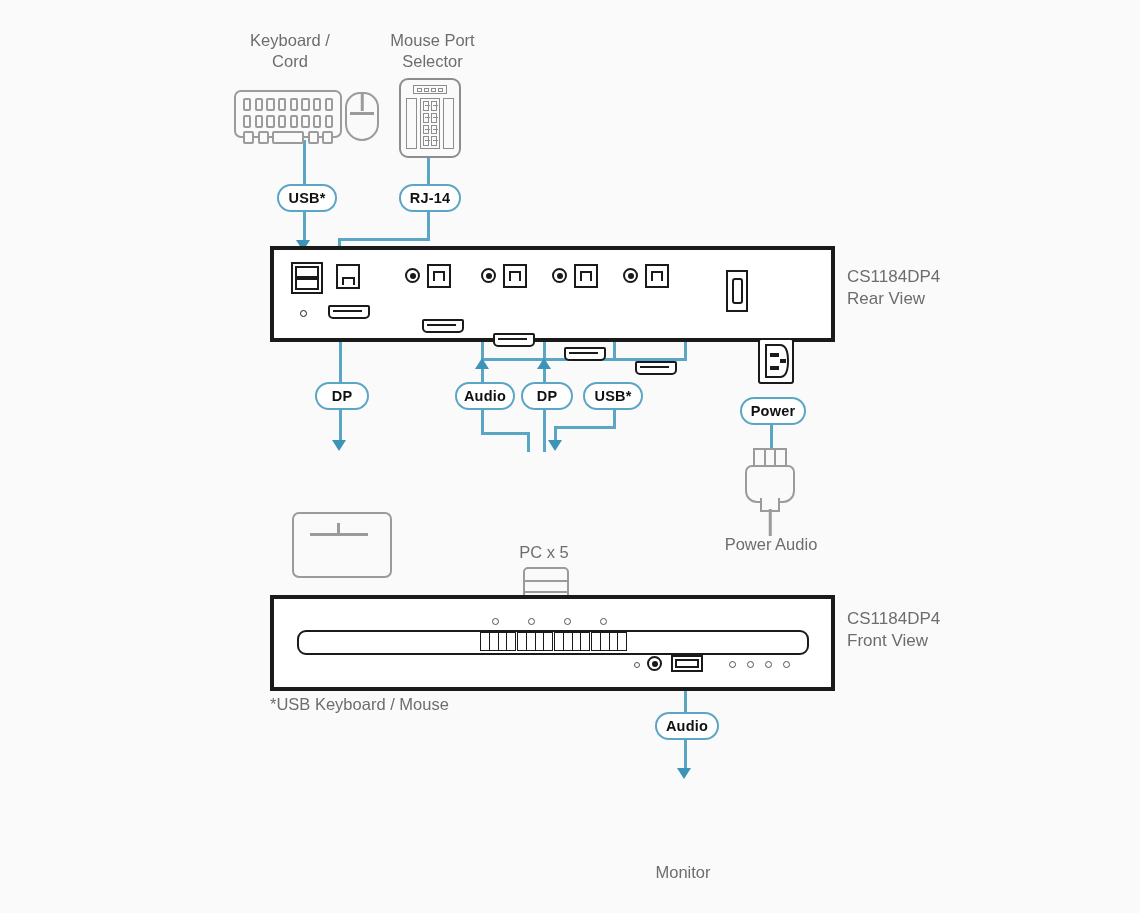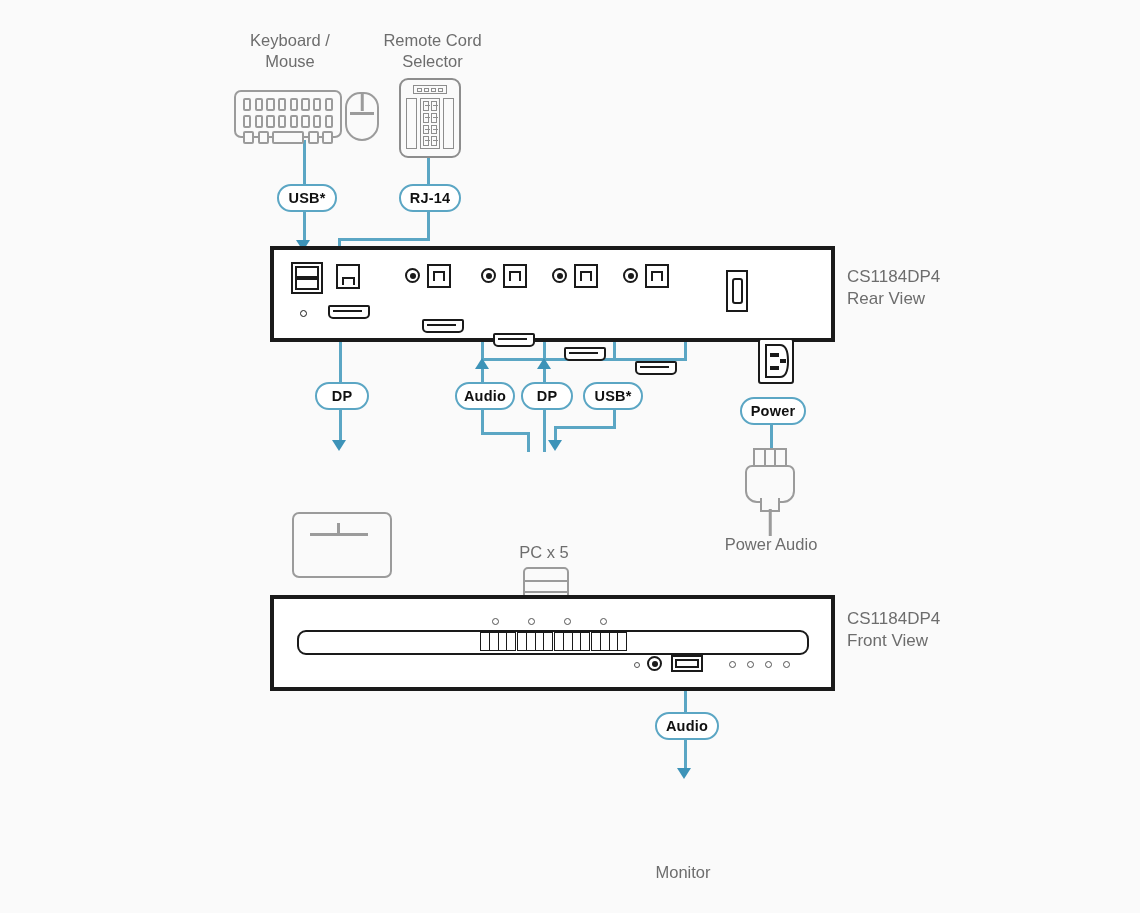--- a/index.html
+++ b/index.html
@@ -95,22 +95,22 @@
   .plug .bodyp{position:absolute;top:17px;left:50%;transform:translateX(-50%);width:46px;height:34px;border:2.5px solid #9b9b9b;border-radius:7px 7px 12px 12px;background:#fafafa;}
   .plug .neck{position:absolute;top:50px;left:50%;transform:translateX(-50%);width:16px;height:12px;border:2.5px solid #9b9b9b;border-top:none;background:#fafafa;}
   .plug .cordline{position:absolute;top:61px;left:50%;transform:translateX(-50%);width:2.5px;height:27px;background:#9b9b9b;}
 </style>
 </head>
 <body>
 
 <div id="stage">
 
   <div class="lbl" style="left:215px;top:30px;width:150px;">Keyboard /
-Mouse</div>
-  <div class="lbl" style="left:360px;top:30px;width:145px;">Remote Cord
+Cord</div>
+  <div class="lbl" style="left:360px;top:30px;width:145px;">Mouse Port
 Selector</div>
 
   <div class="icon kbd" style="left:234px;top:90px;width:108px;height:48px;">
     <div class="row">
         <i class="key"></i>
         <i class="key"></i>
         <i class="key"></i>
         <i class="key"></i>
         <i class="key"></i>
         <i class="key"></i>
@@ -332,20 +332,21 @@
 
     <div class="fp-dot" style="left:455px;top:62px;"></div>
     <div class="fp-dot" style="left:473px;top:62px;"></div>
     <div class="fp-dot" style="left:491px;top:62px;"></div>
     <div class="fp-dot" style="left:509px;top:62px;"></div>
   </div>
 
   <div class="devlabel" style="left:847px;top:608px;">CS1184DP4
 Front View</div>
 
+  <div class="lbl left" style="left:270px;top:694px;width:320px;">*USB Keyboard / Mouse</div>
 
   <div class="wire v" style="left:684px;top:670px;height:42px;"></div>
   <div class="badge" style="left:655px;top:712px;width:60px;">Audio</div>
   <div class="wire v" style="left:684px;top:736px;height:36px;"></div>
   <div class="arrow down" style="left:677px;top:768px;"></div>
 
   <div class="lbl" style="left:608px;top:862px;width:150px;">Monitor</div>
 
 </div>
 

